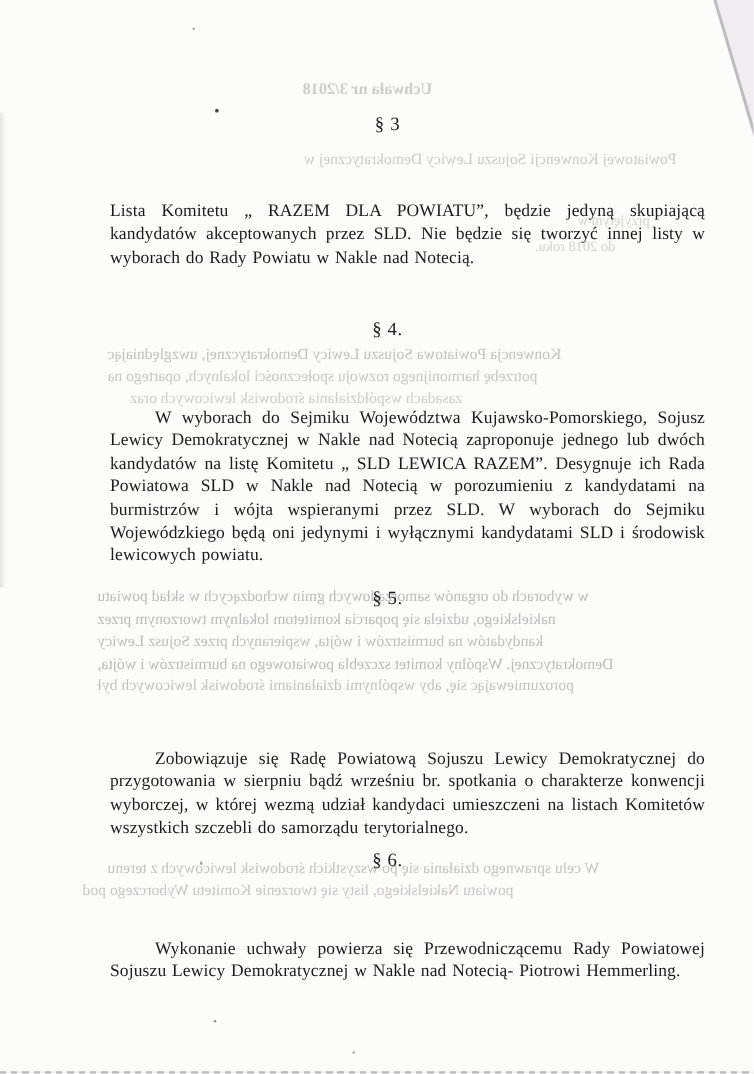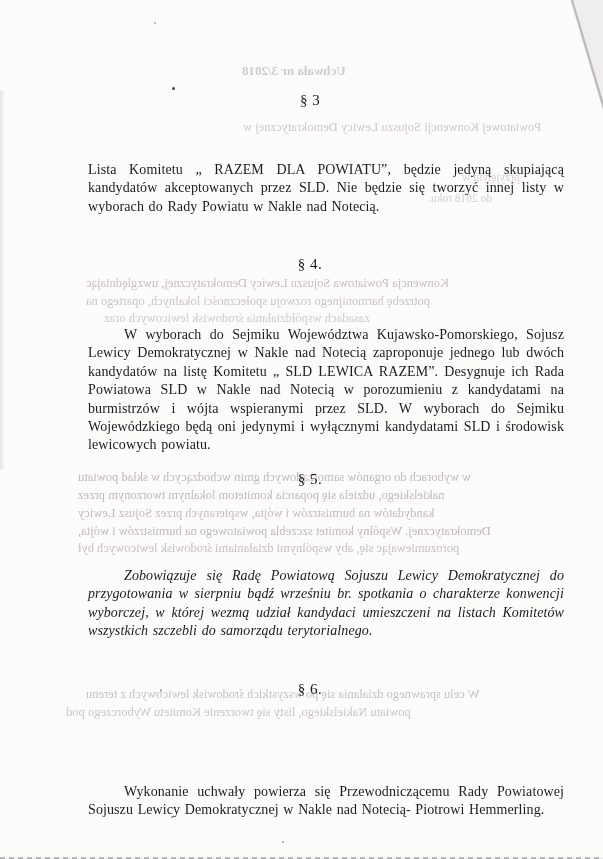--- a/index.html
+++ b/index.html
@@ -53,22 +53,22 @@
     left: 72px; width: 476px;
     margin: 16px;
     font-size: 14px;
     line-height: 18.4px;
     text-align: justify;
     letter-spacing: 0.1px;
     word-spacing: 1px;
   }
   .p1 { top: 145px; }
   .p2 { top: 310px; text-indent: 36px; font-family: Liberation Serif, serif; }
-  .p3 { top: 551px; text-indent: 36px; font-style: italic; }
-  .p4 { top: 767px; text-indent: 36px; }
+  .p3 { top: 583px; text-indent: 36px; }
+  .p4 { top: 735px; text-indent: 36px; }
   
   .ghost {
     position: absolute;
     transform: scaleX(-1);
     white-space: nowrap;
     font-size: 12.5px;
     color: #c9c1c4;
     filter: blur(0.6px);
     pointer-events: none;
   }

